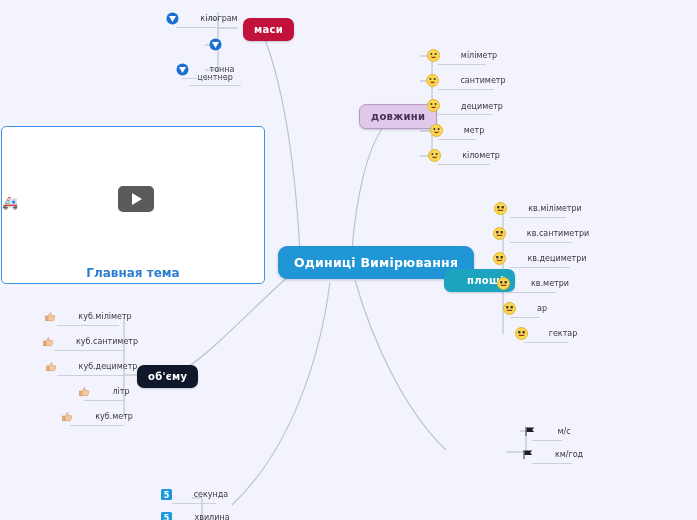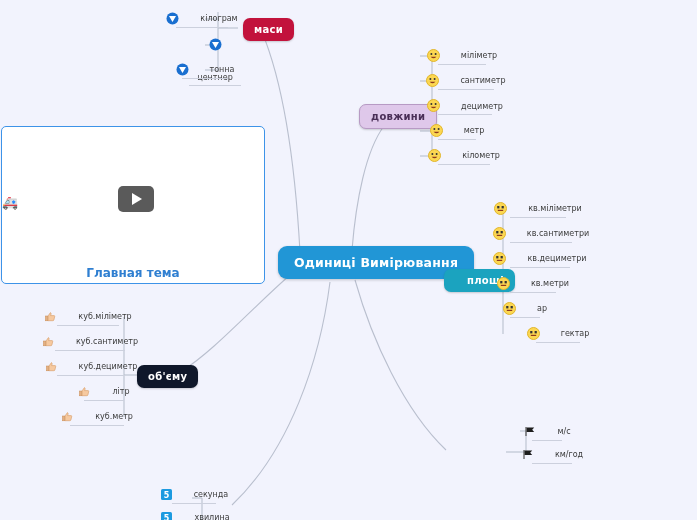--- a/index.html
+++ b/index.html
@@ -284,21 +284,21 @@
       <svg width="13" height="13" viewBox="0 0 13 13">
           <circle cx="6.5" cy="6.5" r="6" fill="#fcd752" stroke="#e0b52c"></circle>
           <rect x="3.2" y="4" width="2.2" height="2.4" fill="#333"></rect>
           <rect x="7.6" y="4" width="2.2" height="2.4" fill="#333"></rect>
           <path d="M3.8 8.4 h5.4" stroke="#8d3a1e" stroke-width="1.2"></path>
         </svg>
     </span>
     <span class="lbl">ар</span>
   </div>
 
-  <div class="node leaf" style="left:536px;top:327px;width:44px;">
+  <div class="node leaf" style="left:524px;top:327px;width:44px;">
     <span class="ico">
       <svg width="13" height="13" viewBox="0 0 13 13">
           <circle cx="6.5" cy="6.5" r="6" fill="#fcd752" stroke="#e0b52c"></circle>
           <rect x="3.2" y="4" width="2.2" height="2.4" fill="#333"></rect>
           <rect x="7.6" y="4" width="2.2" height="2.4" fill="#333"></rect>
           <path d="M3.8 8.4 h5.4" stroke="#8d3a1e" stroke-width="1.2"></path>
         </svg>
     </span>
     <span class="lbl">гектар</span>
   </div>

